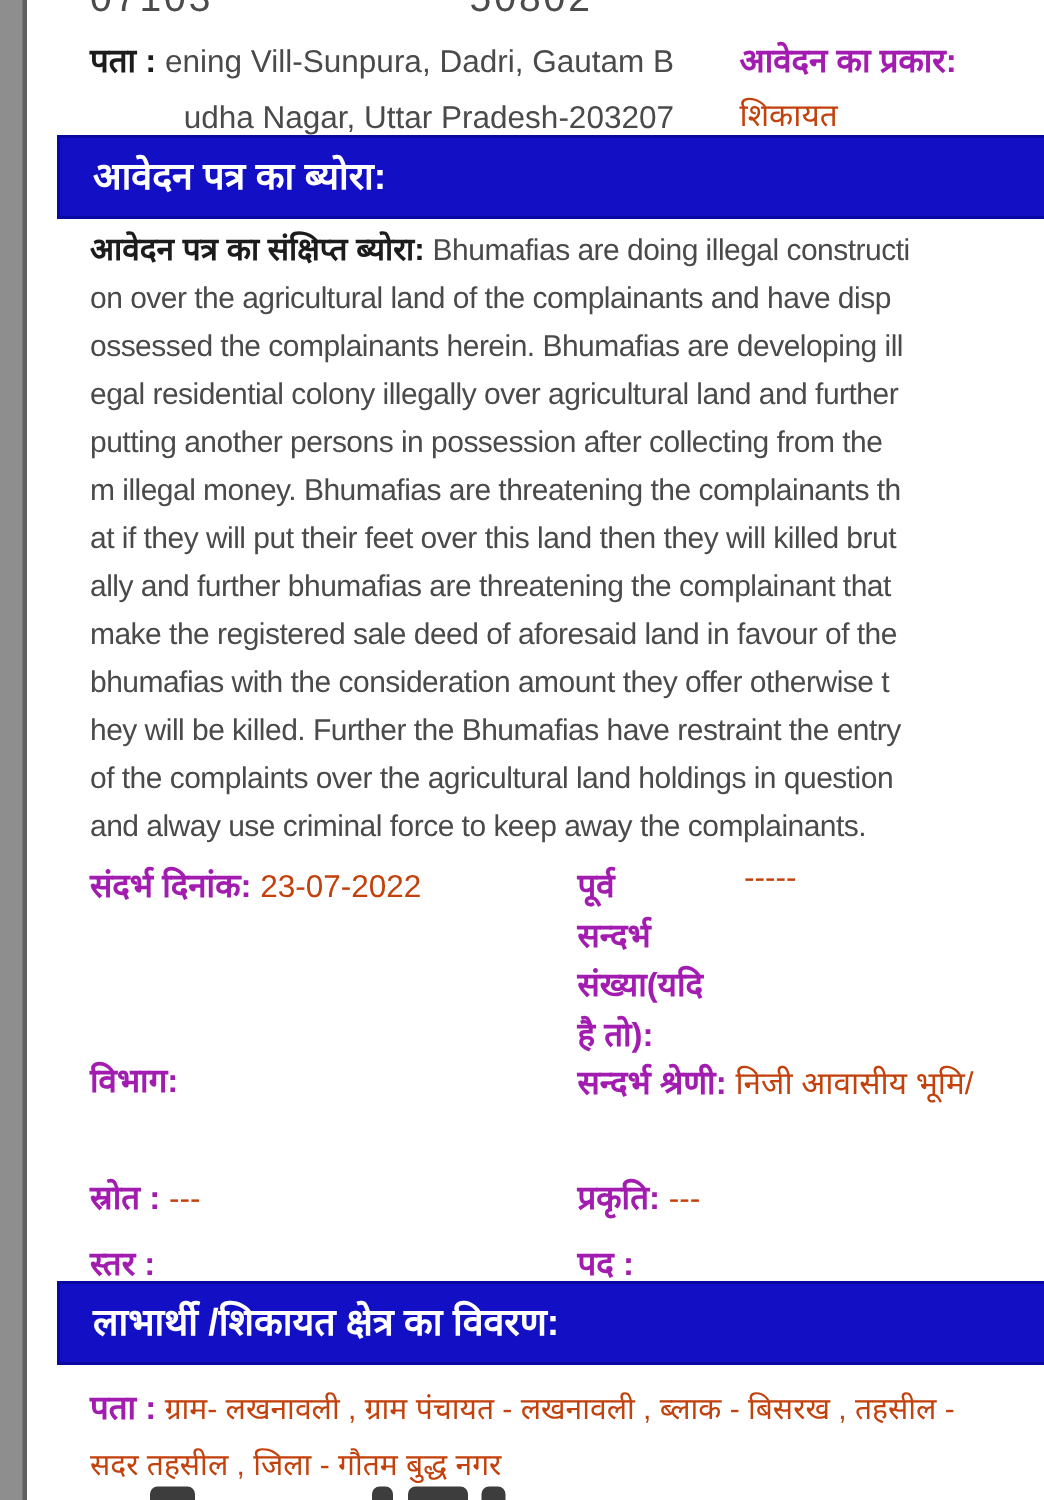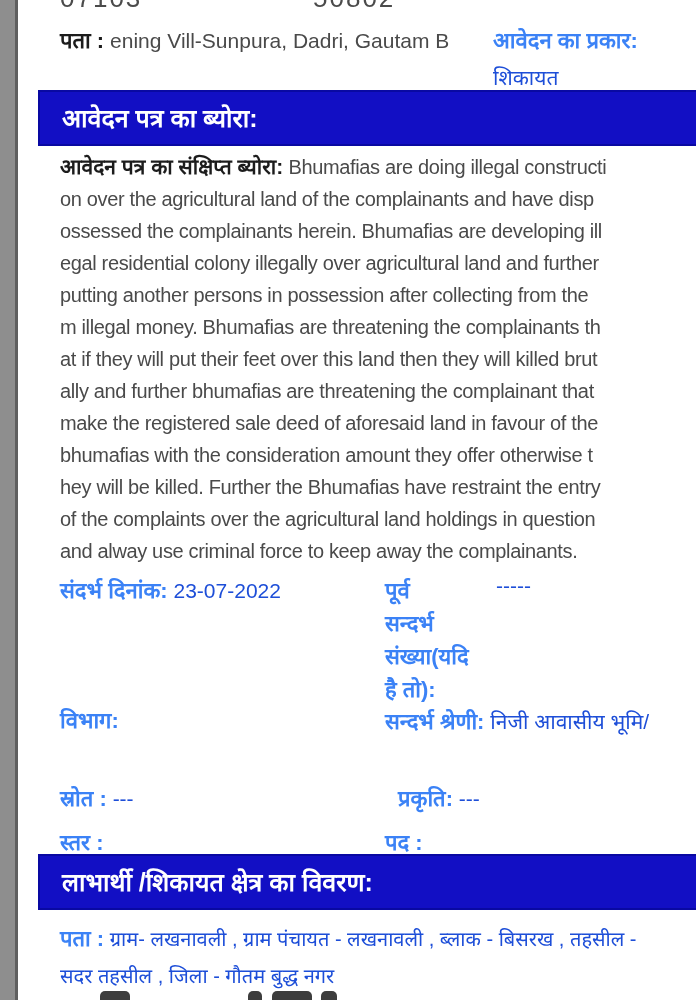--- a/index.html
+++ b/index.html
@@ -12,38 +12,38 @@
     color:#4a4a4a;
   }
   .gutter{
     position:absolute;left:0;top:0;bottom:0;width:15px;
     background:#8e8e8e;border-right:3px solid #5f5f5f;
   }
   .content{position:absolute;left:38px;top:0;width:650px;height:1000px;}
   .abs{position:absolute;}
   .b{font-weight:bold;color:#1c1c1c;}
   .hi{font-size:22px;}
-  .val{font-size:21px;color:#1d4ed8;}
+  .val{font-size:21px;color:#c2410c;}
   .clipped-num{
     top:-17px;font-size:26px;color:#4b4b4b;letter-spacing:2px;white-space:nowrap;
   }
   .addr-line{font-size:21px;line-height:37px;white-space:nowrap;color:#4a4a4a;text-align:right;}
   .banner{
     left:0;width:646px;height:52px;
     background:#120fc4;border:2px solid #0909a2;
     color:#ffffff;font-weight:bold;font-size:25px;line-height:52px;
     padding-left:22px;box-sizing:content-box;white-space:nowrap;
   }
   .para{left:22px;width:620px;}
   .para-line{
     font-size:20px;line-height:32px;letter-spacing:-0.35px;
     white-space:nowrap;color:#4a4a4a;
   }
   .para-label{font-size:21px;letter-spacing:0;}
-  .field-label{font-size:22px;font-weight:bold;color:#3b82f6;white-space:nowrap;}
+  .field-label{font-size:22px;font-weight:bold;color:#a21caf;white-space:nowrap;}
   .field-line{font-size:21px;white-space:nowrap;}
   .narrow-label div{line-height:33px;}
   .blob{
     position:absolute;height:10px;background:#3d3d3d;
     border-radius:5px 5px 0 0;
   }
 </style>
 </head>
 <body>
 
@@ -53,20 +53,21 @@
   <div class="content">
 
     <div class="abs clipped-num" style="left:22px;">07103</div>
     <div class="abs clipped-num" style="left:275px;">50802</div>
 
     <div class="abs" style="left:22px;top:22px;">
       <div class="addr-line">
         <span class="b hi">पता :</span>
         <span>ening Vill-Sunpura, Dadri, Gautam B</span>
       </div>
+      <div class="addr-line">udha Nagar, Uttar Pradesh-203207</div>
     </div>
 
     <div class="abs" style="left:455px;top:22px;">
       <div class="field-label" style="line-height:37px;">आवेदन का प्रकार:</div>
       <div class="val" style="line-height:37px;">शिकायत</div>
     </div>
 
     <div class="abs banner" style="top:90px;">आवेदन पत्र का ब्योरा:</div>
 
     <div class="abs para" style="top:151px;">
@@ -106,21 +107,21 @@
       <div class="field-line" style="line-height:36px;">
         <span class="field-label">सन्दर्भ श्रेणी:</span>
         <span class="val">निजी आवासीय भूमि/</span>
       </div>
     </div>
 
     <div class="abs field-line" style="left:22px;top:782px;">
       <span class="field-label">स्रोत :</span>
       <span class="val">---</span>
     </div>
-    <div class="abs field-line" style="left:360px;top:782px;">
+    <div class="abs field-line" style="left:347px;top:782px;">
       <span class="field-label">प्रकृति:</span>
       <span class="val">---</span>
     </div>
 
     <div class="abs field-label" style="left:22px;top:826px;">स्तर :</div>
     <div class="abs field-label" style="left:347px;top:826px;">पद :</div>
 
     <div class="abs banner" style="top:854px;">लाभार्थी /शिकायत क्षेत्र का विवरण:</div>
 
     <div class="abs" style="left:22px;top:920px;">

